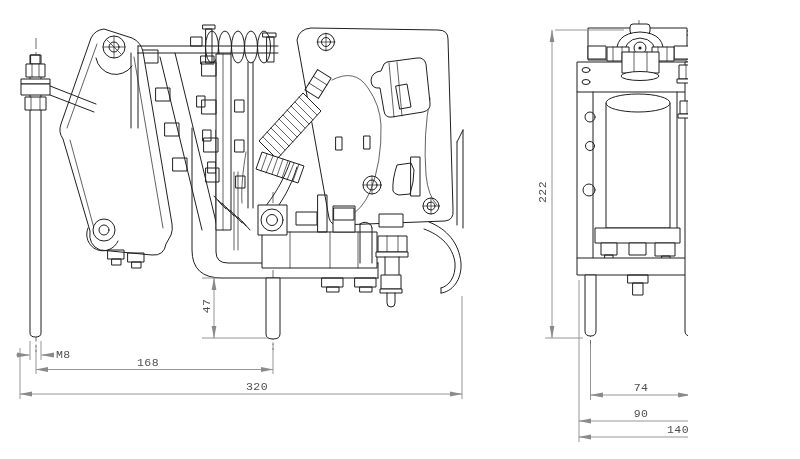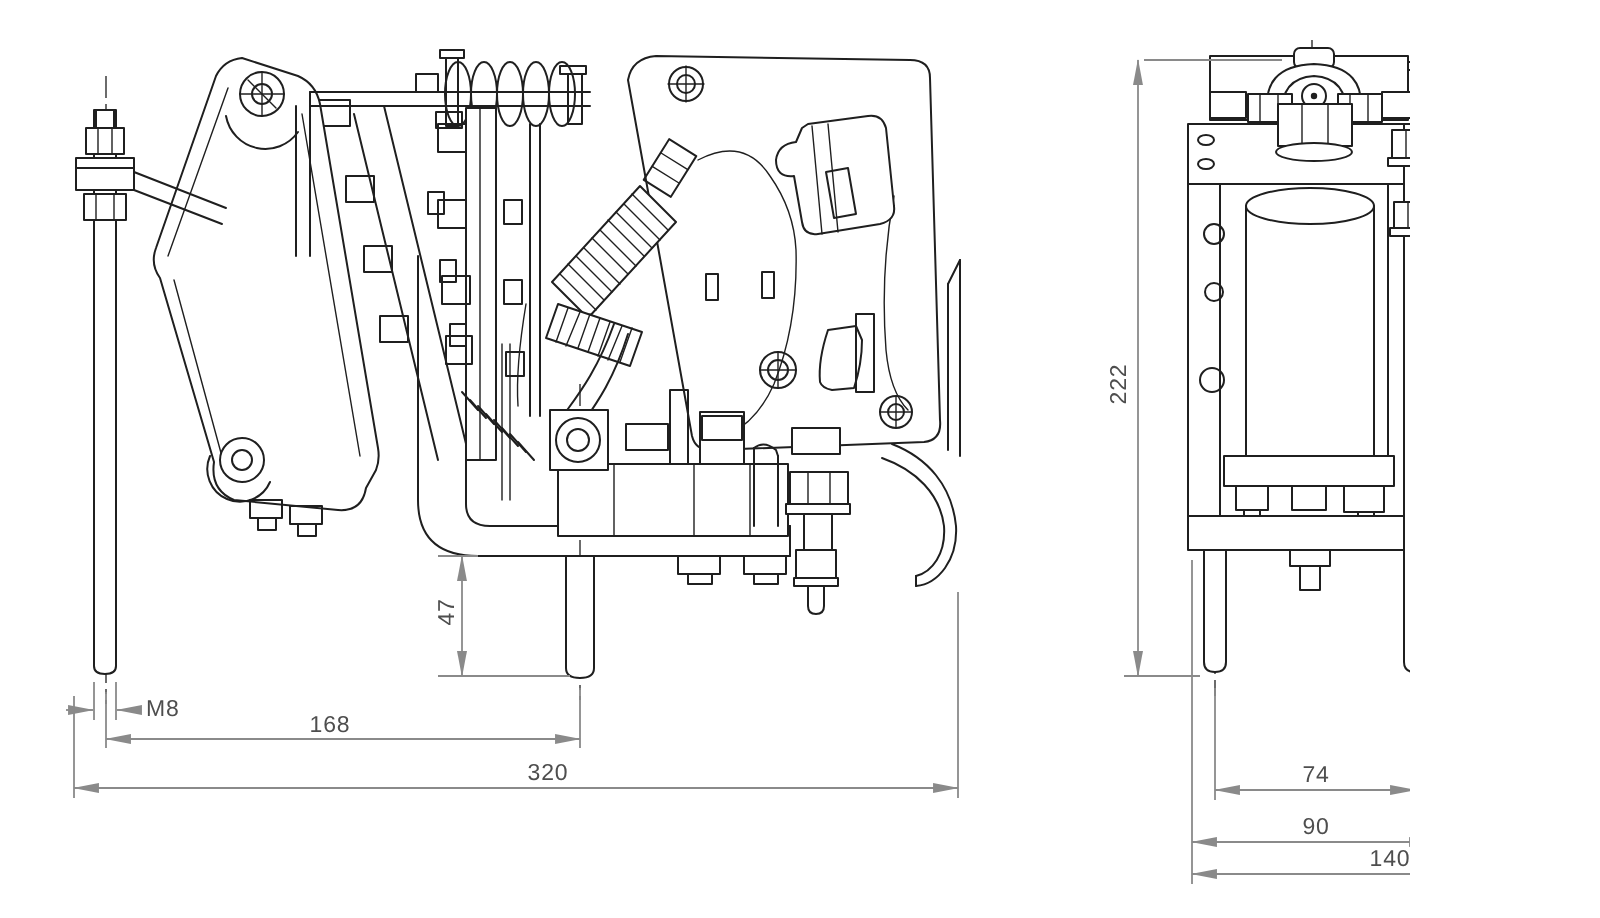--- a/index.html
+++ b/index.html
@@ -1,17 +1,17 @@
 <!DOCTYPE html>
 <html><head>
 <meta charset="utf-8">
 <style>
   html,body{margin:0;padding:0;background:#fff;}
   .canvas{width:688px;height:459px;background:#fff;position:relative;overflow:hidden;
-          font-family:Liberation Sans, sans-serif;padding-left:17px;}
+          font-family:Liberation Mono, monospace;}
   svg{display:block}
   .s{stroke:#1f1f1f;stroke-width:1;fill:none;stroke-linecap:round;stroke-linejoin:round;}
   .f{stroke:#1f1f1f;stroke-width:1;fill:#ffffff;stroke-linejoin:round;}
   .s2{stroke:#1f1f1f;stroke-width:.7;fill:none;stroke-linecap:round;}
   .cl{stroke:#2e2e2e;stroke-width:.7;fill:none;stroke-dasharray:11 3 2.5 3;}
   .d{stroke:#8a8a8a;stroke-width:.9;fill:none;}
   .dt{fill:#4e4e4e;font-size:11.5px;letter-spacing:.4px;}
 </style>
 </head>
 <body>

